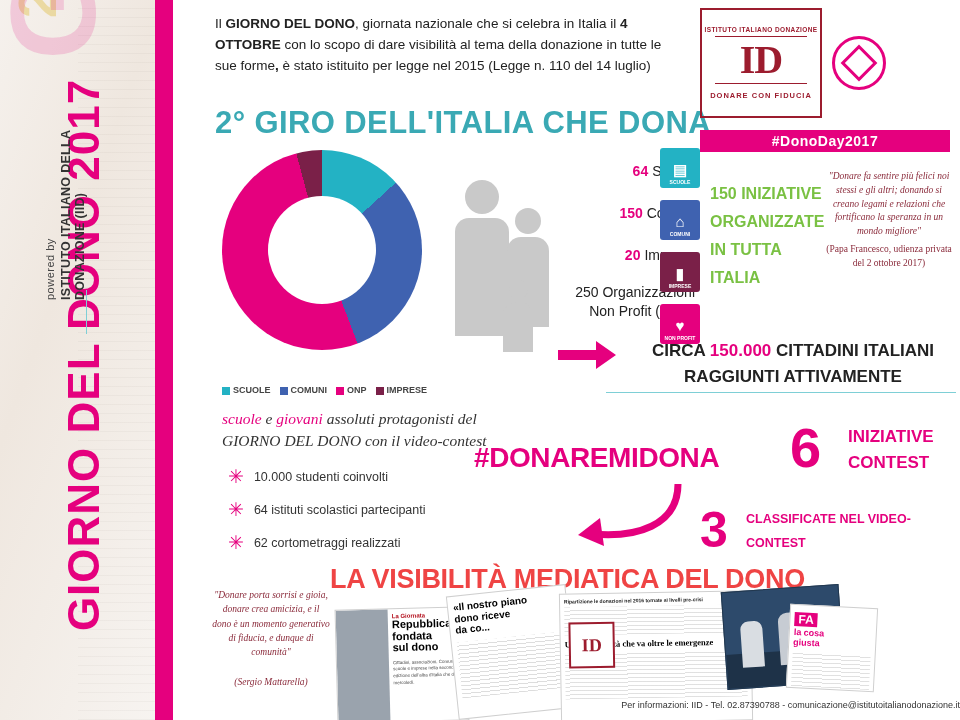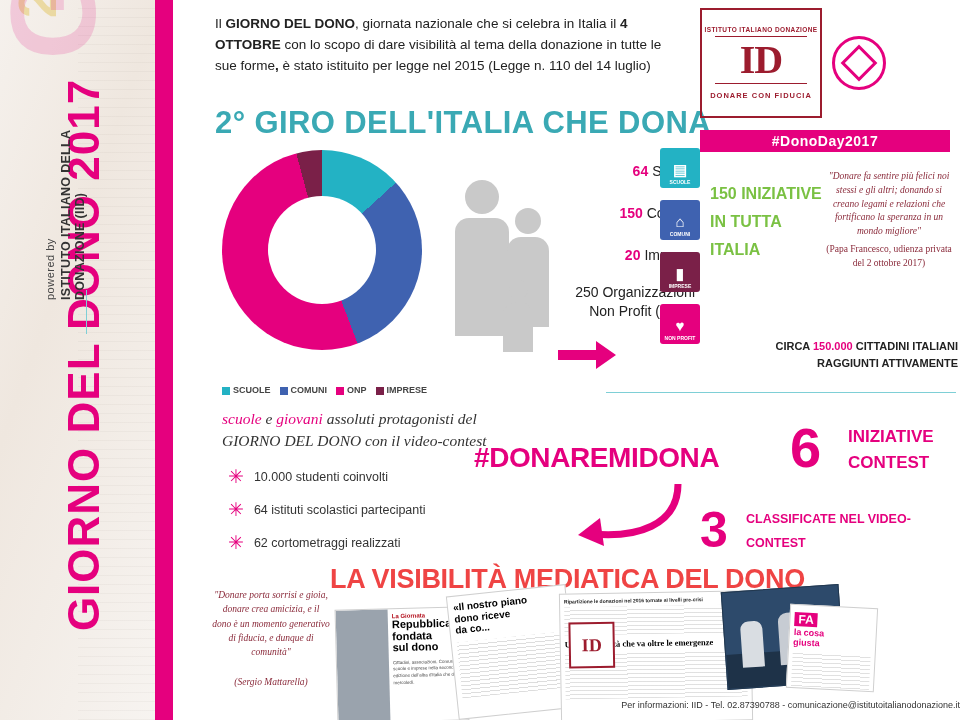--- a/index.html
+++ b/index.html
@@ -71,21 +71,21 @@
     display:flex;flex-direction:column;align-items:center;justify-content:flex-end;padding-bottom:3px;box-sizing:border-box;text-align:center;}
   .tile .gl{font-size:15px;line-height:1;margin-bottom:2px;}
 
   
   .initiative{position:absolute;left:710px;top:180px;width:120px;color:#7ac143;font-size:16px;font-weight:bold;line-height:1.75;}
   .quote{position:absolute;left:826px;top:170px;width:126px;color:#8a2a3a;font-size:9.5px;line-height:1.45;
     font-family:"Liberation Serif",serif;font-style:italic;text-align:center;}
 
   
   .arrow{position:absolute;left:558px;top:338px;width:60px;height:34px;}
-  .circa{position:absolute;left:628px;top:338px;width:330px;text-align:right;color:#222;font-size:11px;font-weight:bold;line-height:1.5;}
+  .circa{position:absolute;left:628px;top:338px;width:330px;text-align:center;color:#222;font-size:17px;font-weight:bold;line-height:1.5;}
   .circa b{color:#e5007e;}
   .circa-rule{position:absolute;left:606px;top:392px;width:350px;height:1px;background:#7ecfd6;}
 
   
   .scuole{position:absolute;left:222px;top:408px;width:290px;font-size:15.5px;color:#333;line-height:1.45;
     font-family:"Liberation Serif",serif;font-style:italic;}
   .scuole .pk{color:#e5007e;font-style:italic;}
   .bullets{position:absolute;left:228px;top:460px;width:270px;font-size:12.5px;color:#333;}
   .bullet{display:flex;align-items:center;height:33px;}
   .ast{color:#e5007e;font-size:19px;margin-right:10px;line-height:1;}
@@ -214,20 +214,21 @@
       <div>IMPRESE</div>
     </div>
     <div class="tile" style="background:#e5007e;">
       <div class="gl">♥</div>
       <div>NON PROFIT</div>
     </div>
   </div>
 
   <div class="initiative">
     <div>150 INIZIATIVE</div>
+    <div>ORGANIZZATE</div>
     <div>IN TUTTA ITALIA</div>
   </div>
 
   <div class="quote">
     <div>"Donare fa sentire più felici noi stessi e gli altri; donando si creano legami e relazioni che fortificano la speranza in un mondo migliore"</div>
     <div style="margin-top:4px;font-style:normal;">(Papa Francesco, udienza privata del 2 ottobre 2017)</div>
   </div>
 
   <svg class="arrow" viewBox="0 0 60 34">
     <path d="M0 12 H38 V3 L58 17 L38 31 V22 H0 Z" fill="#e5007e"></path>

